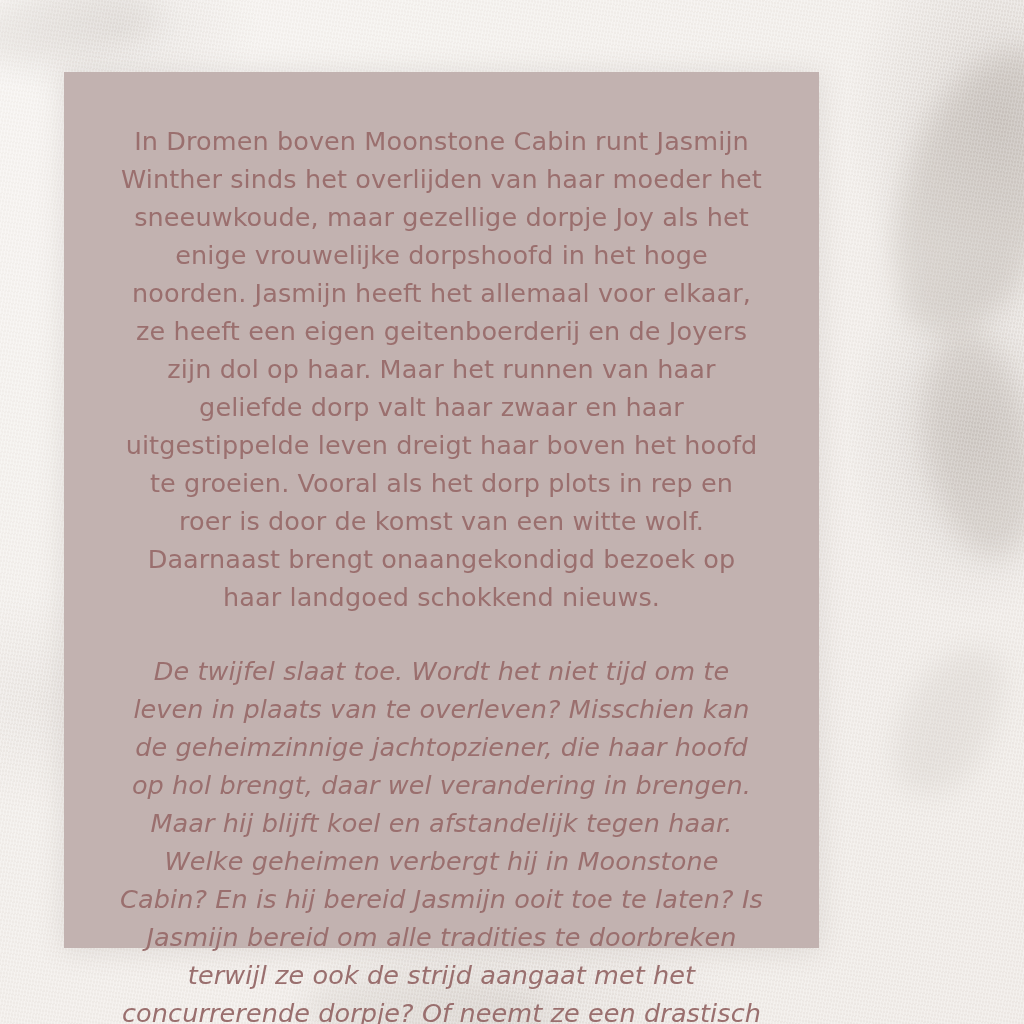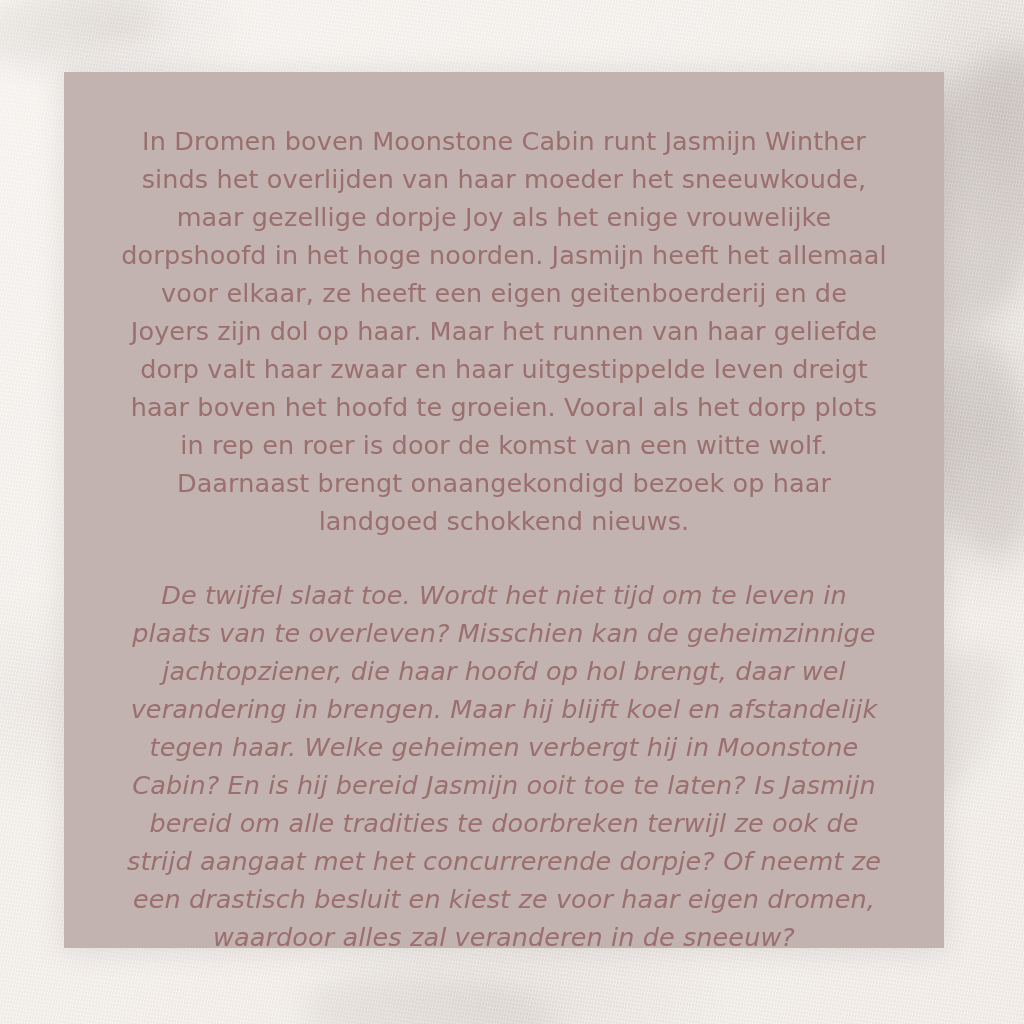--- a/index.html
+++ b/index.html
@@ -52,21 +52,21 @@
   .leaf-2 { width: 110px; height: 230px; right: -10px; top: 330px; transform: rotate(-12deg); opacity: .85; }
   .leaf-3 { width: 90px;  height: 160px; right: 30px;  top: 640px; transform: rotate(26deg); opacity: .55; }
   .leaf-4 { width: 260px; height: 90px;  left: 300px;  bottom: -40px; transform: rotate(6deg); opacity: .5; }
   .leaf-5 { width: 200px; height: 70px;  left: -40px;  top: -10px; transform: rotate(-8deg); opacity: .45; }
 
   
   #text-card {
     position: absolute;
     left: 64px;
     top: 72px;
-    width: 880px;
+    width: 755px;
     height: 876px;
     background: #c2b2b0;
     box-shadow: 0 2px 26px rgba(120,105,100,0.16);
   }
 
   #text-body {
     position: absolute;
     left: 56px;
     right: 56px;
     top: 50px;

